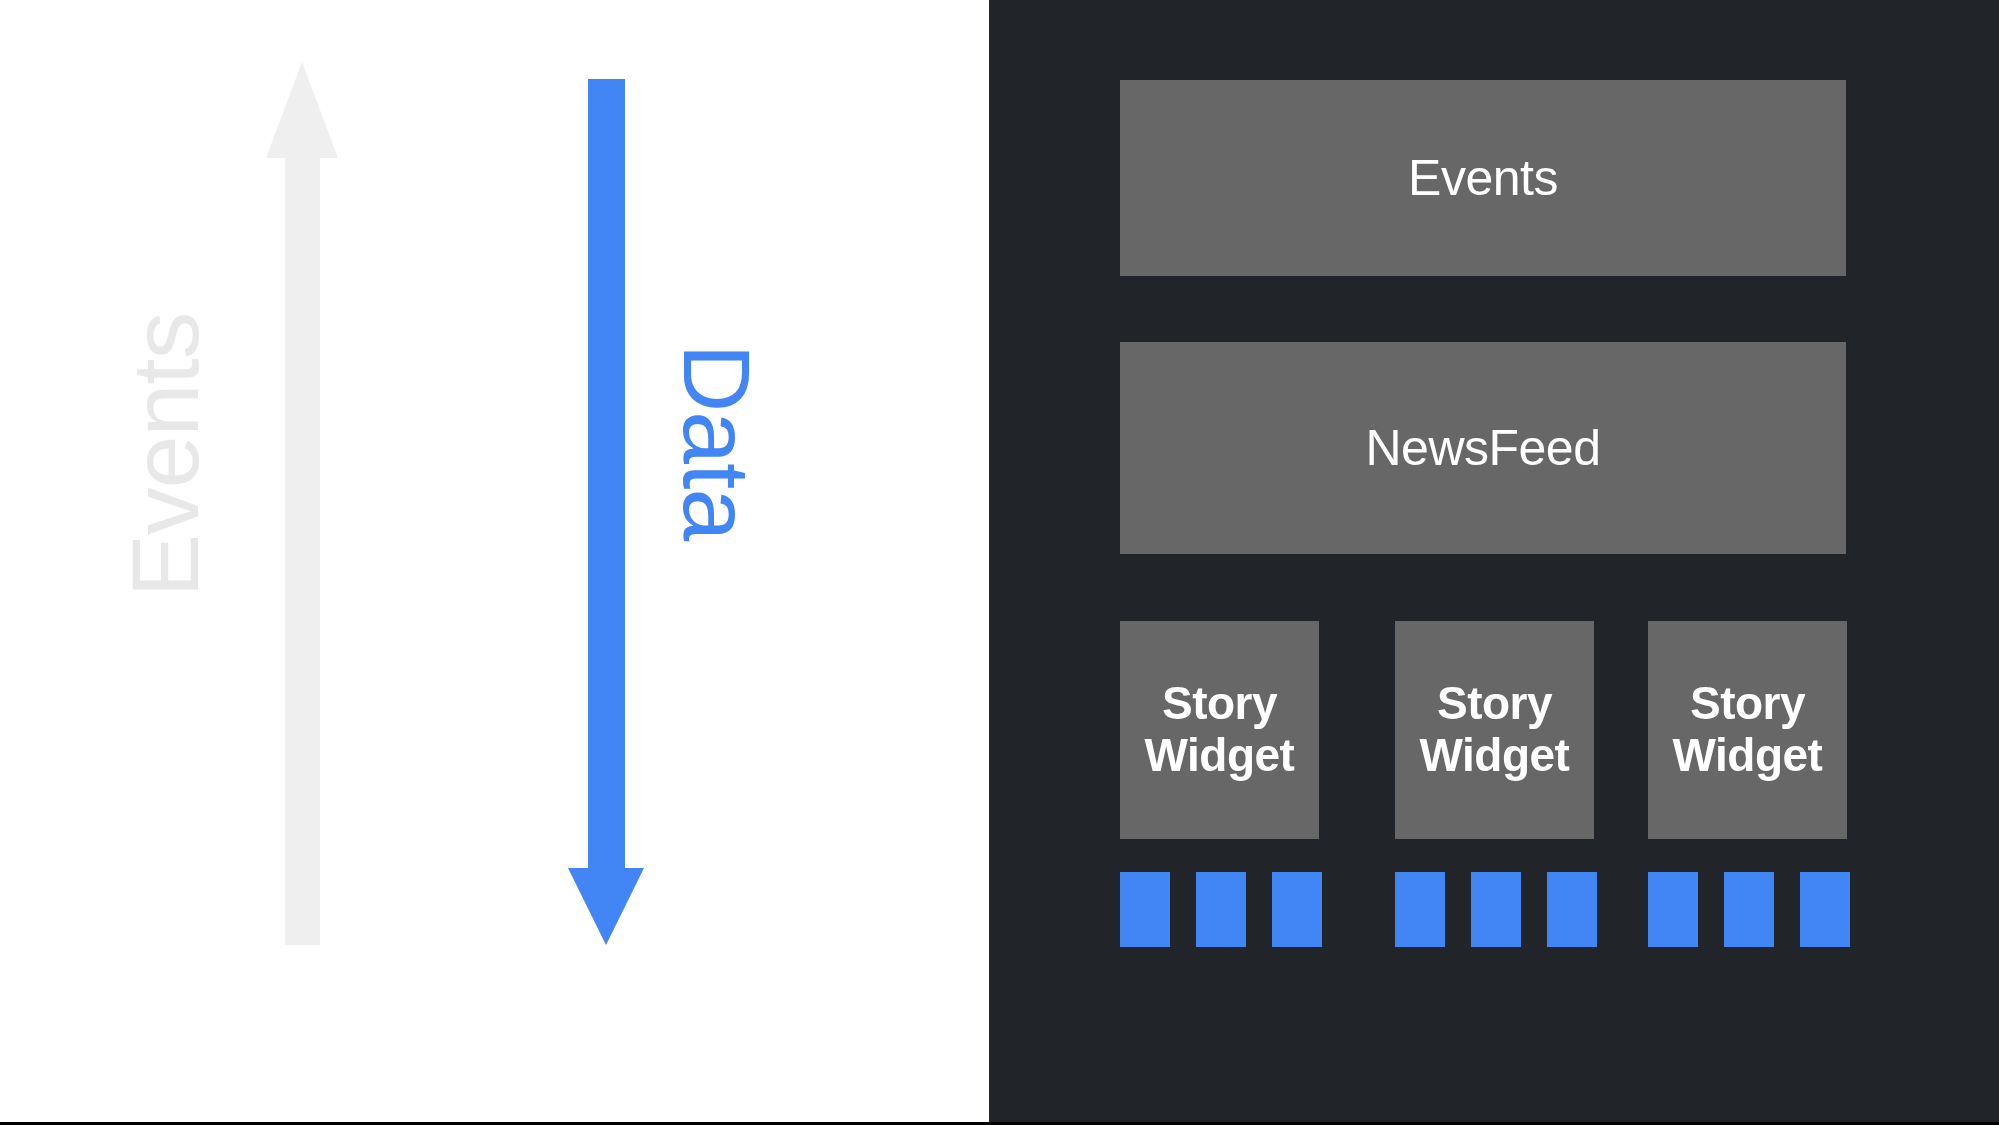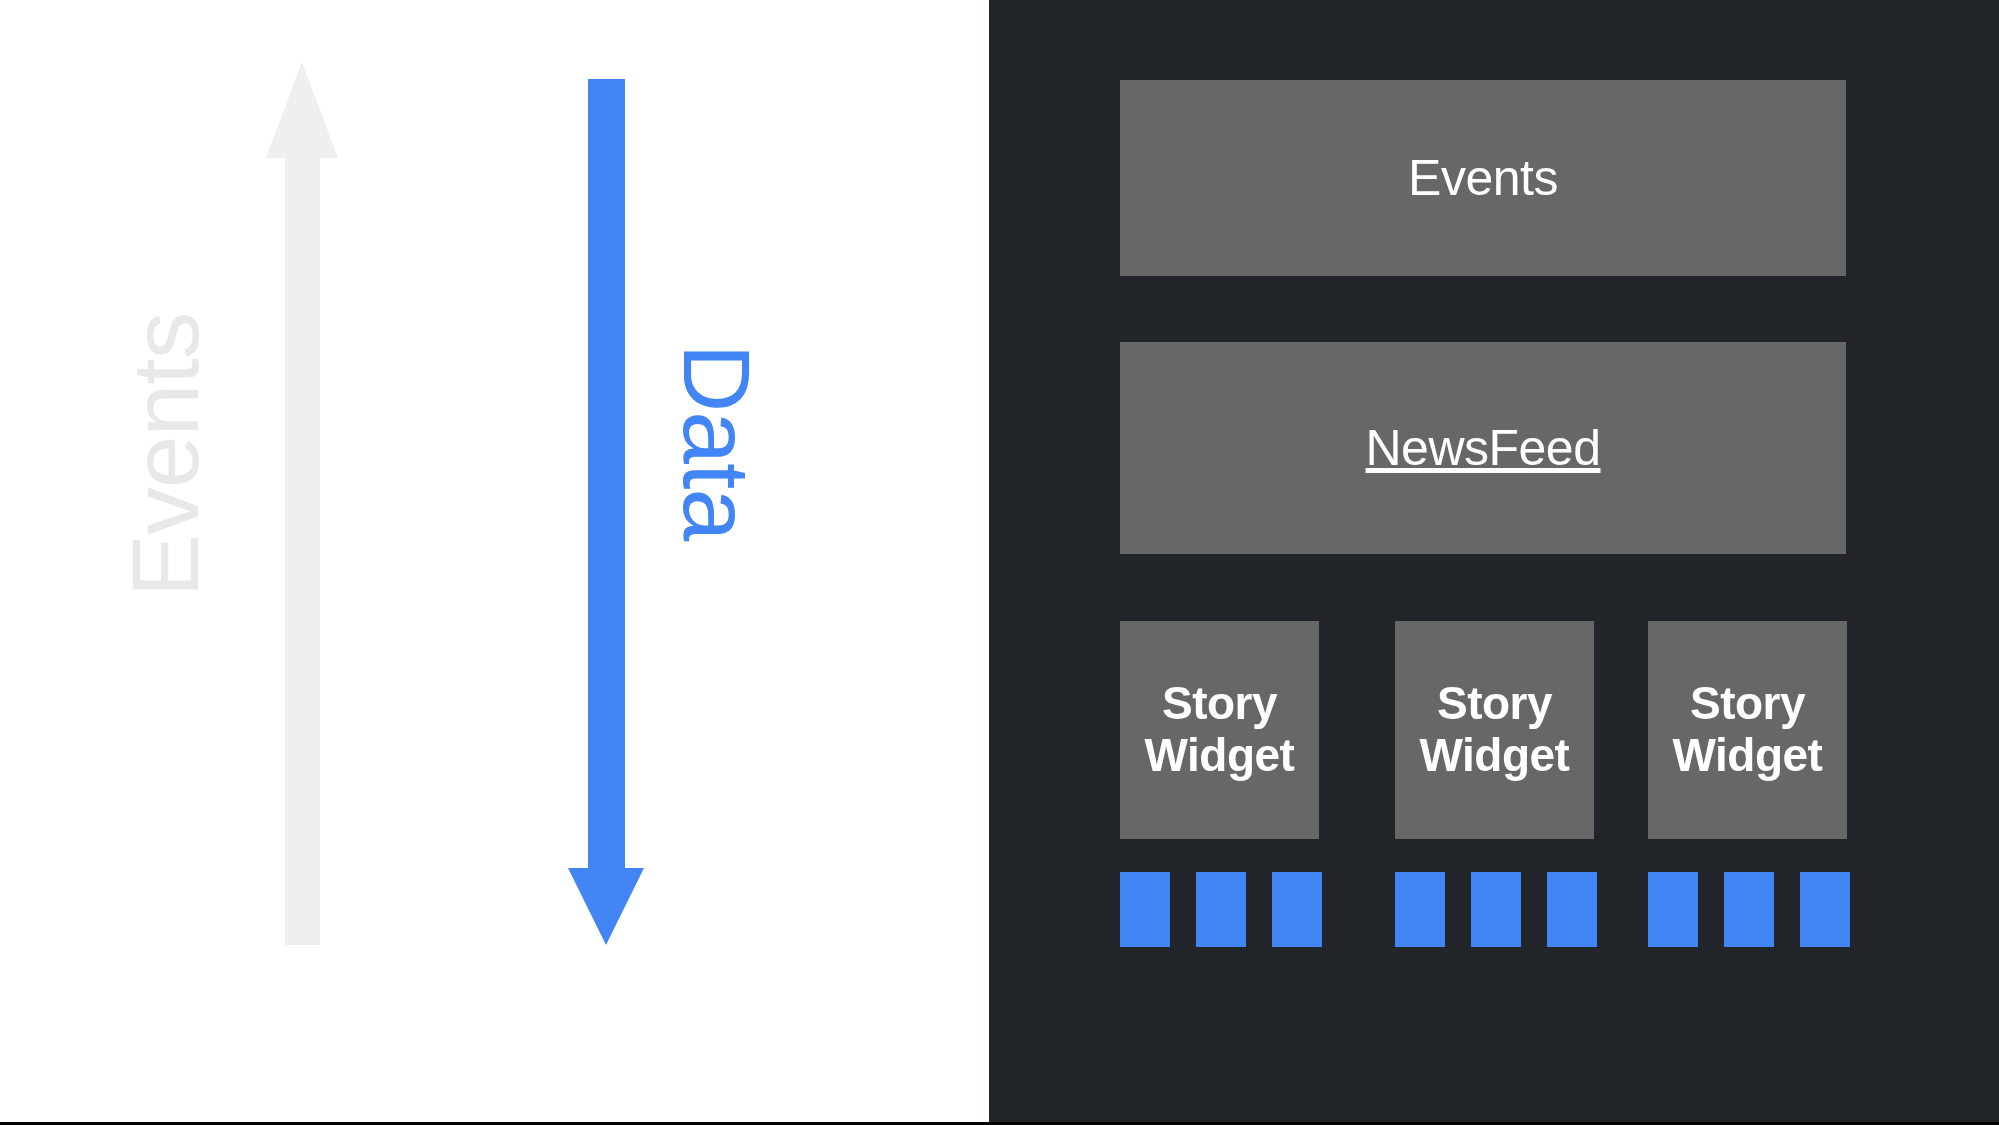--- a/index.html
+++ b/index.html
@@ -98,21 +98,20 @@
     height: 196px;
     font-size: 50px;
   }
 
   .node.newsfeed {
     left: 131px;
     top: 342px;
     width: 726px;
     height: 212px;
     font-size: 50px;
-    text-decoration: underline;
   }
 
   .node.story {
     top: 621px;
     width: 199px;
     height: 218px;
     font-size: 46px;
     font-weight: bold;
   }
   .node.story-1 { left: 131px; }

